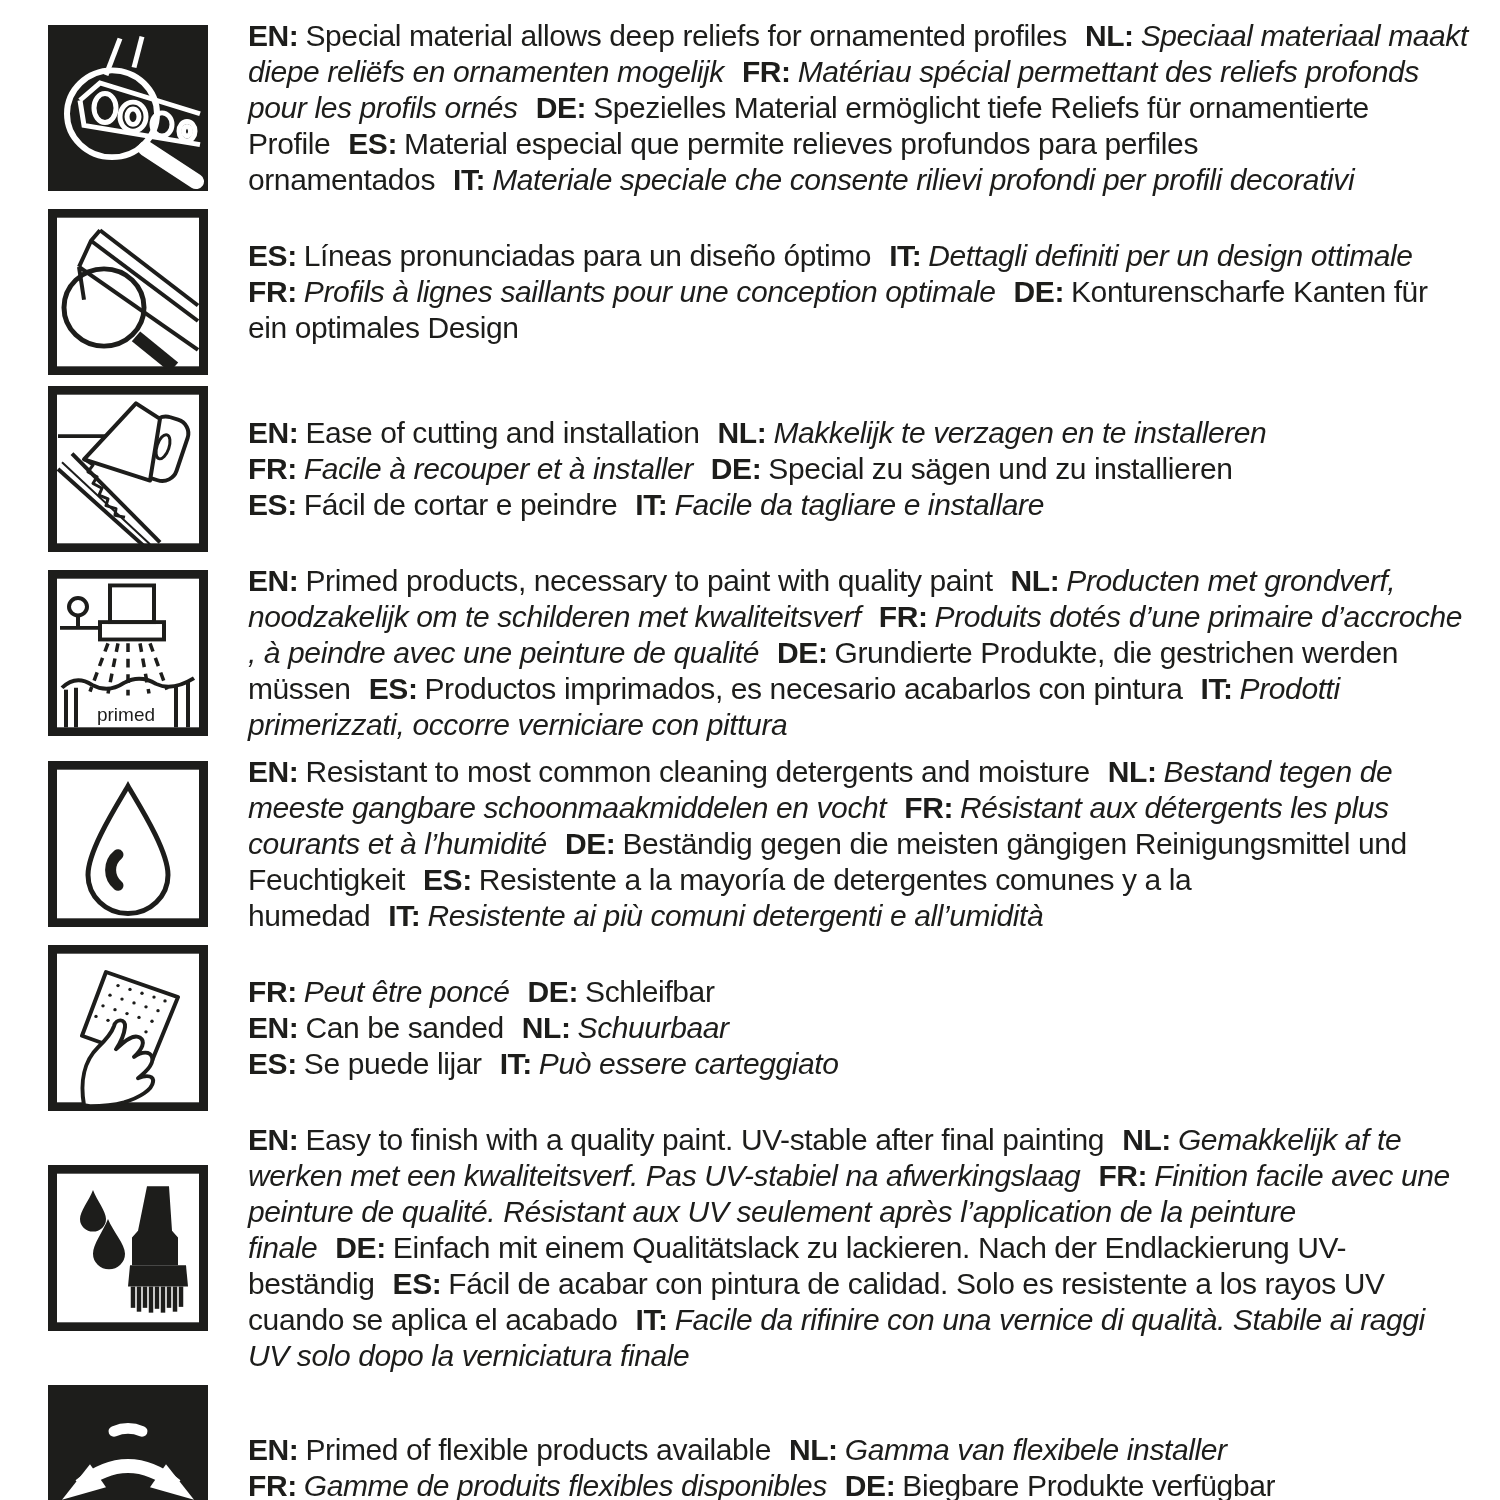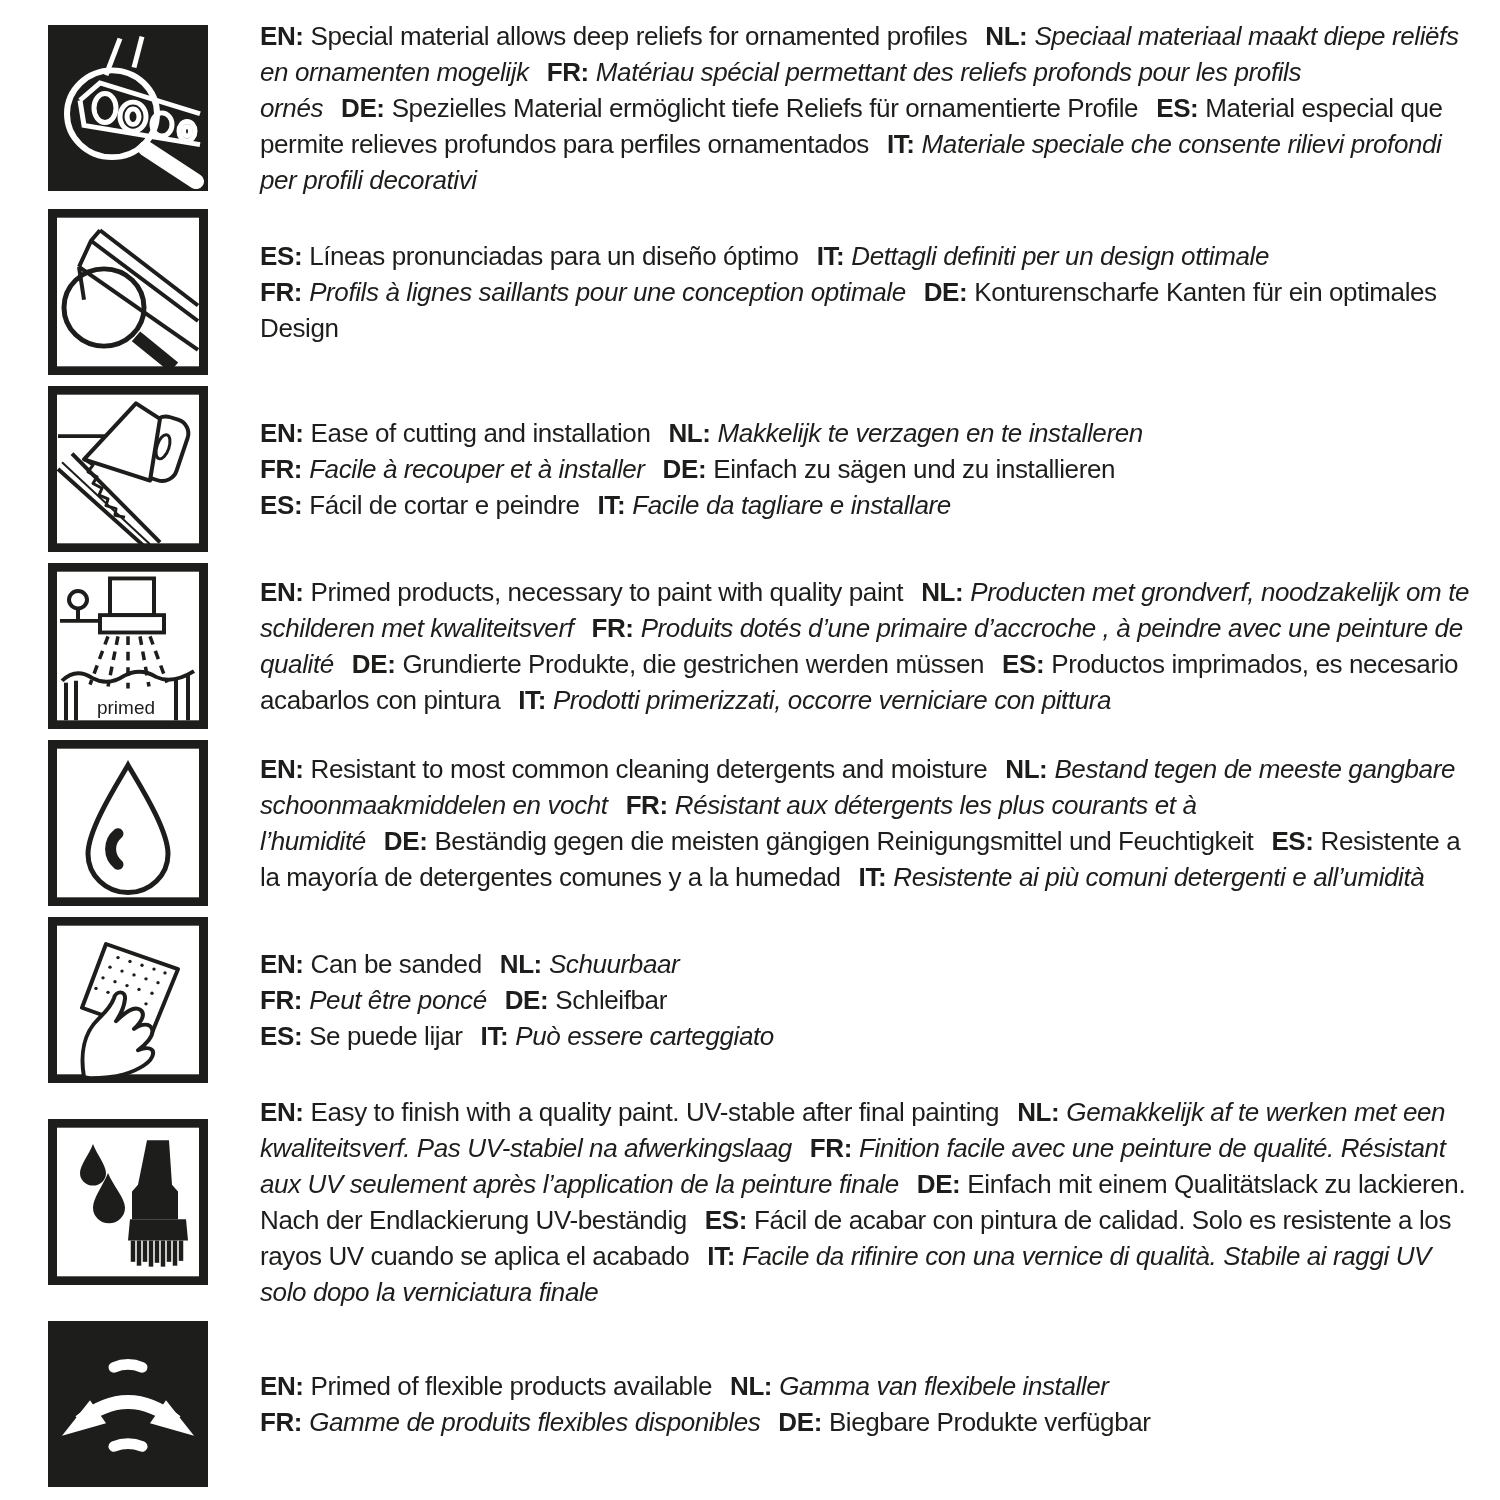--- a/index.html
+++ b/index.html
@@ -1,20 +1,20 @@
 <!DOCTYPE html>
 <html><head>
 <meta charset="utf-8">
 <style>
   html,body{margin:0;padding:0;background:#ffffff;}
   body{width:1500px;height:1500px;overflow:hidden;font-family:"Liberation Sans",sans-serif;color:#1d1d1b;}
   .page{padding:18px 30px 0 48px;}
   .row{display:flex;align-items:center;margin-bottom:11px;}
   .tile{width:160px;height:166px;flex:0 0 160px;display:block;}
-  .text{margin-left:52px;max-width:1222px;font-size:26px;line-height:36px;letter-spacing:-0.4px;}
+  .text{margin-left:40px;max-width:1222px;font-size:30px;line-height:36px;letter-spacing:-0.4px;}
   .line{margin:0;}
   .lang{font-weight:bold;font-style:normal;margin-right:7px;}
   .seg{margin-right:18px;}
   .seg.ital{font-style:italic;}
 </style>
 </head>
 <body>
 
 <div class="page">
   <div id="rows">
@@ -69,21 +69,21 @@
     <path d="M14,79 L102,164" stroke="#1d1d1b" stroke-width="2" fill="none"></path>
     <g stroke="#1d1d1b" fill="#ffffff" stroke-width="4" stroke-linejoin="round">
       <rect x="97" y="32" width="38" height="66" rx="15" transform="rotate(18 116 65)"></rect>
       <polygon points="88,18 36,76 102,98 112,34"></polygon>
     </g>
     <ellipse cx="115" cy="63" rx="6" ry="13" transform="rotate(18 115 63)" fill="none" stroke="#1d1d1b" stroke-width="3"></ellipse>
     <path d="M36,76 l9,6 -5,7 9,5 -4,7 9,5 -3,7 9,4 -2,7 10,3 -1,7 10,2" fill="none" stroke="#1d1d1b" stroke-width="3" stroke-linejoin="round"></path>
   </svg>
         <div class="text">
           <p class="line"><b class="lang">EN:</b><span class="seg">Ease of cutting and installation</span><b class="lang">NL:</b><span class="seg ital">Makkelijk te verzagen en te installeren</span></p>
-          <p class="line"><b class="lang">FR:</b><span class="seg ital">Facile à recouper et à installer</span><b class="lang">DE:</b><span class="seg">Einfach zu sägen und zu installieren</span></p>
+          <p class="line"><b class="lang">FR:</b><span class="seg ital">Facile à recouper et à installer</span><b class="lang">DE:</b><span class="seg">Special zu sägen und zu installieren</span></p>
           <p class="line"><b class="lang">ES:</b><span class="seg">Fácil de cortar e peindre</span><b class="lang">IT:</b><span class="seg ital">Facile da tagliare e installare</span></p>
         </div>
       </div>
       <div class="row">
         <svg class="tile" viewBox="0 0 160 172" preserveAspectRatio="none" xmlns="http://www.w3.org/2000/svg">
     <rect x="4.5" y="4.5" width="151" height="163" fill="#ffffff" stroke="#1d1d1b" stroke-width="9"></rect>
     <g stroke="#1d1d1b" fill="none" stroke-width="4">
       <rect x="62" y="16" width="44" height="38"></rect>
       <rect x="52" y="54" width="64" height="18"></rect>
       <circle cx="30" cy="38" r="9"></circle>
@@ -141,22 +141,22 @@
             <circle cx="91" cy="75" r="1.7"></circle>
             <circle cx="104" cy="79" r="1.7"></circle>
       <circle cx="48" cy="74" r="1.7"></circle>
             <circle cx="60" cy="78" r="1.7"></circle>
             <circle cx="72" cy="82" r="1.7"></circle>
             <circle cx="98" cy="90" r="1.7"></circle>
     </g>
     <path d="M36,166 C32,142 36,120 50,106 C58,98 64,90 66,84 C68,76 78,76 77,85 C76,94 72,102 68,108 C78,98 86,92 92,96 C98,100 94,108 86,116 C94,110 102,110 104,116 C106,122 100,130 90,138 C100,134 106,136 105,142 C104,150 92,158 76,163 C62,167 48,167 42,167 Z" fill="#ffffff" stroke="#1d1d1b" stroke-width="4" stroke-linejoin="round"></path>
   </svg>
         <div class="text">
+          <p class="line"><b class="lang">FR:</b><span class="seg ital">Peut être poncé</span><b class="lang">DE:</b><span class="seg">Schleifbar</span></p>
           <p class="line"><b class="lang">EN:</b><span class="seg">Can be sanded</span><b class="lang">NL:</b><span class="seg ital">Schuurbaar</span></p>
-          <p class="line"><b class="lang">FR:</b><span class="seg ital">Peut être poncé</span><b class="lang">DE:</b><span class="seg">Schleifbar</span></p>
           <p class="line"><b class="lang">ES:</b><span class="seg">Se puede lijar</span><b class="lang">IT:</b><span class="seg ital">Può essere carteggiato</span></p>
         </div>
       </div>
       <div class="row">
         <svg class="tile" viewBox="0 0 160 172" preserveAspectRatio="none" xmlns="http://www.w3.org/2000/svg">
     <rect x="4.5" y="4.5" width="151" height="163" fill="#ffffff" stroke="#1d1d1b" stroke-width="9"></rect>
     <g fill="#1d1d1b">
       <path d="M45,26 C41,37 32,48 32,56 a13,13 0 0 0 26,0 C58,48 49,37 45,26 Z"></path>
       <path d="M60,56 C55,69 45,82 45,92 a16,16 0 0 0 32,0 C77,82 65,69 60,56 Z"></path>
       <path d="M99,22 h22 l3,46 6,7 v29 h-46 v-29 l6,-7 z"></path>

